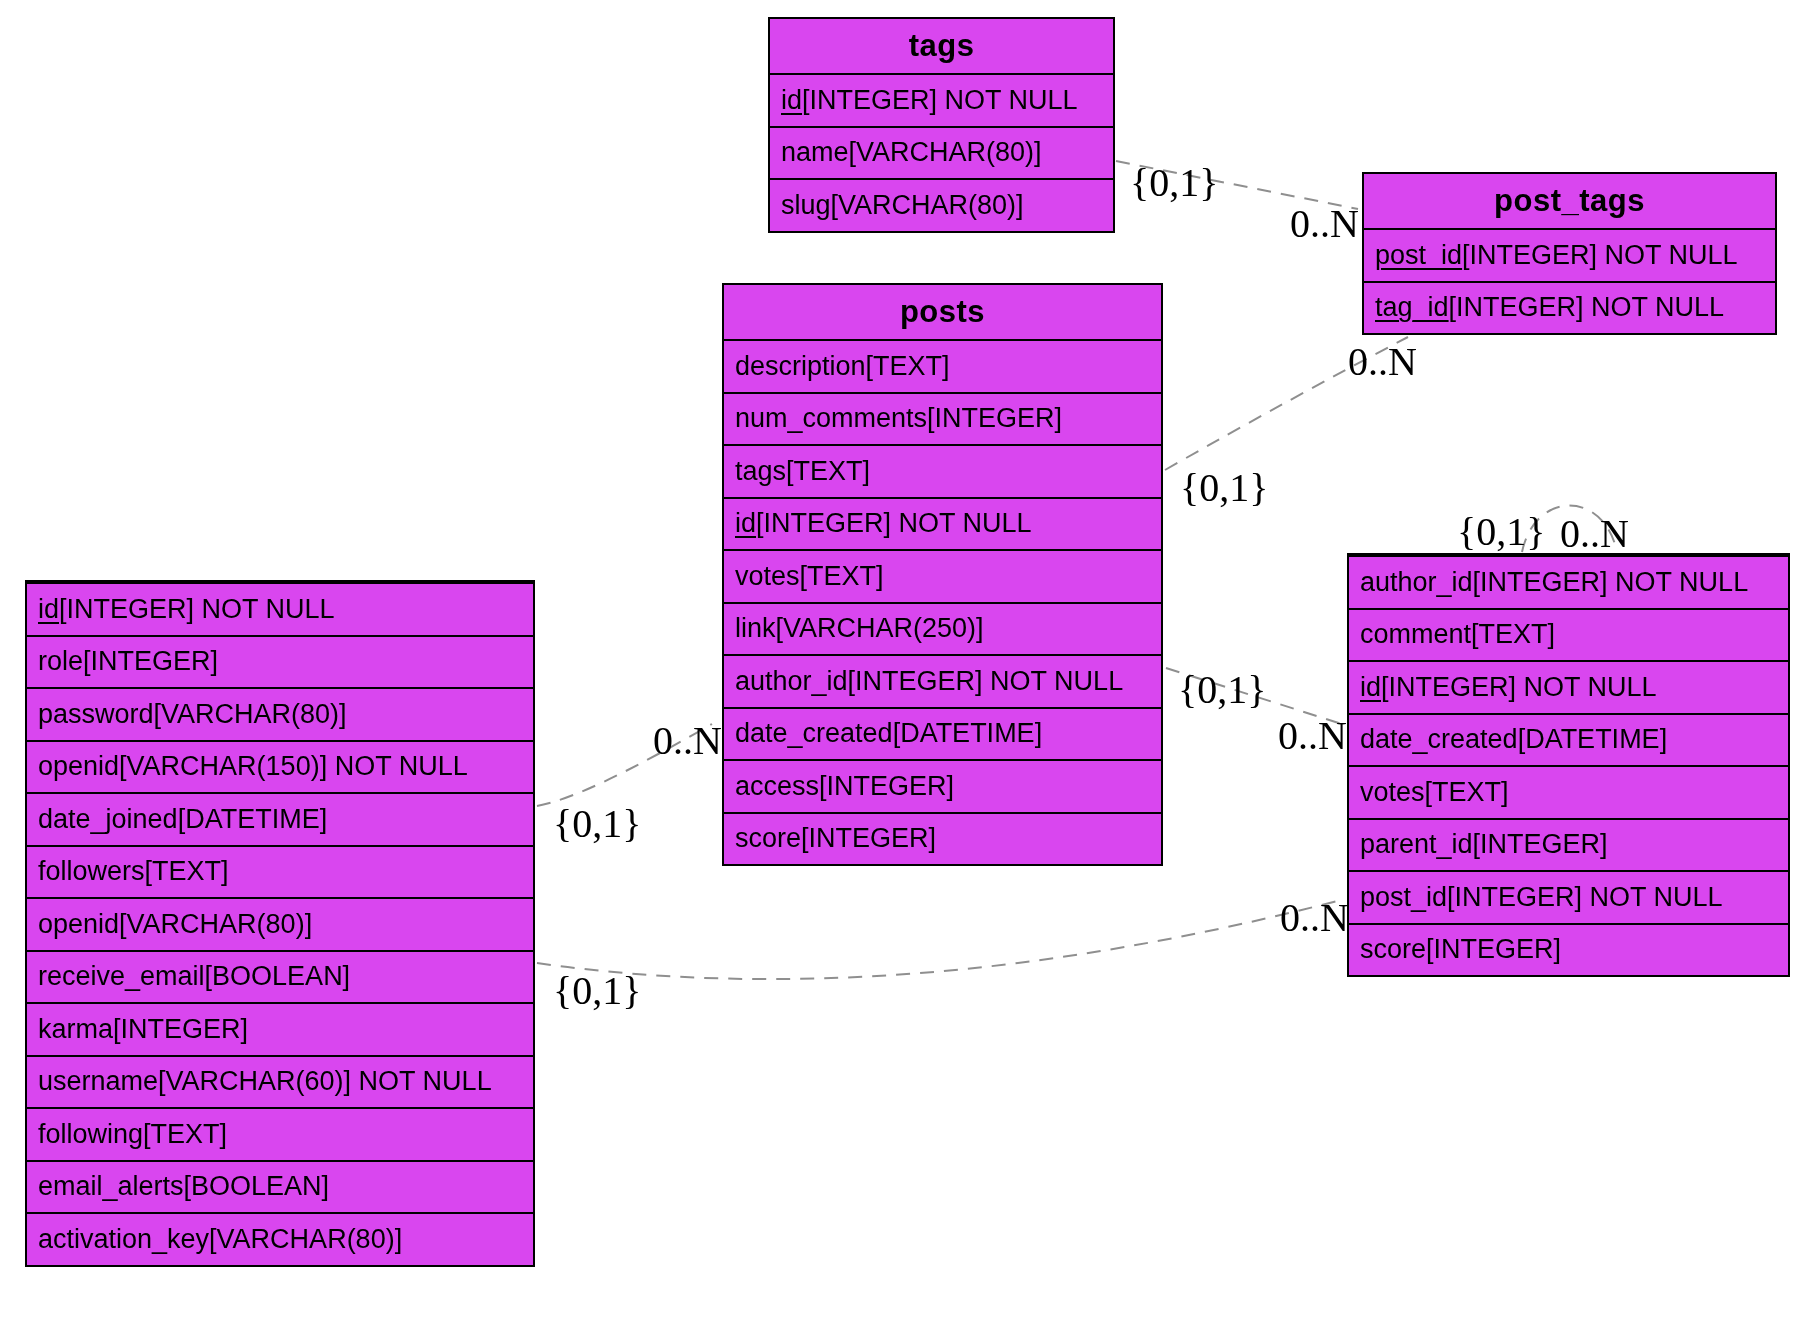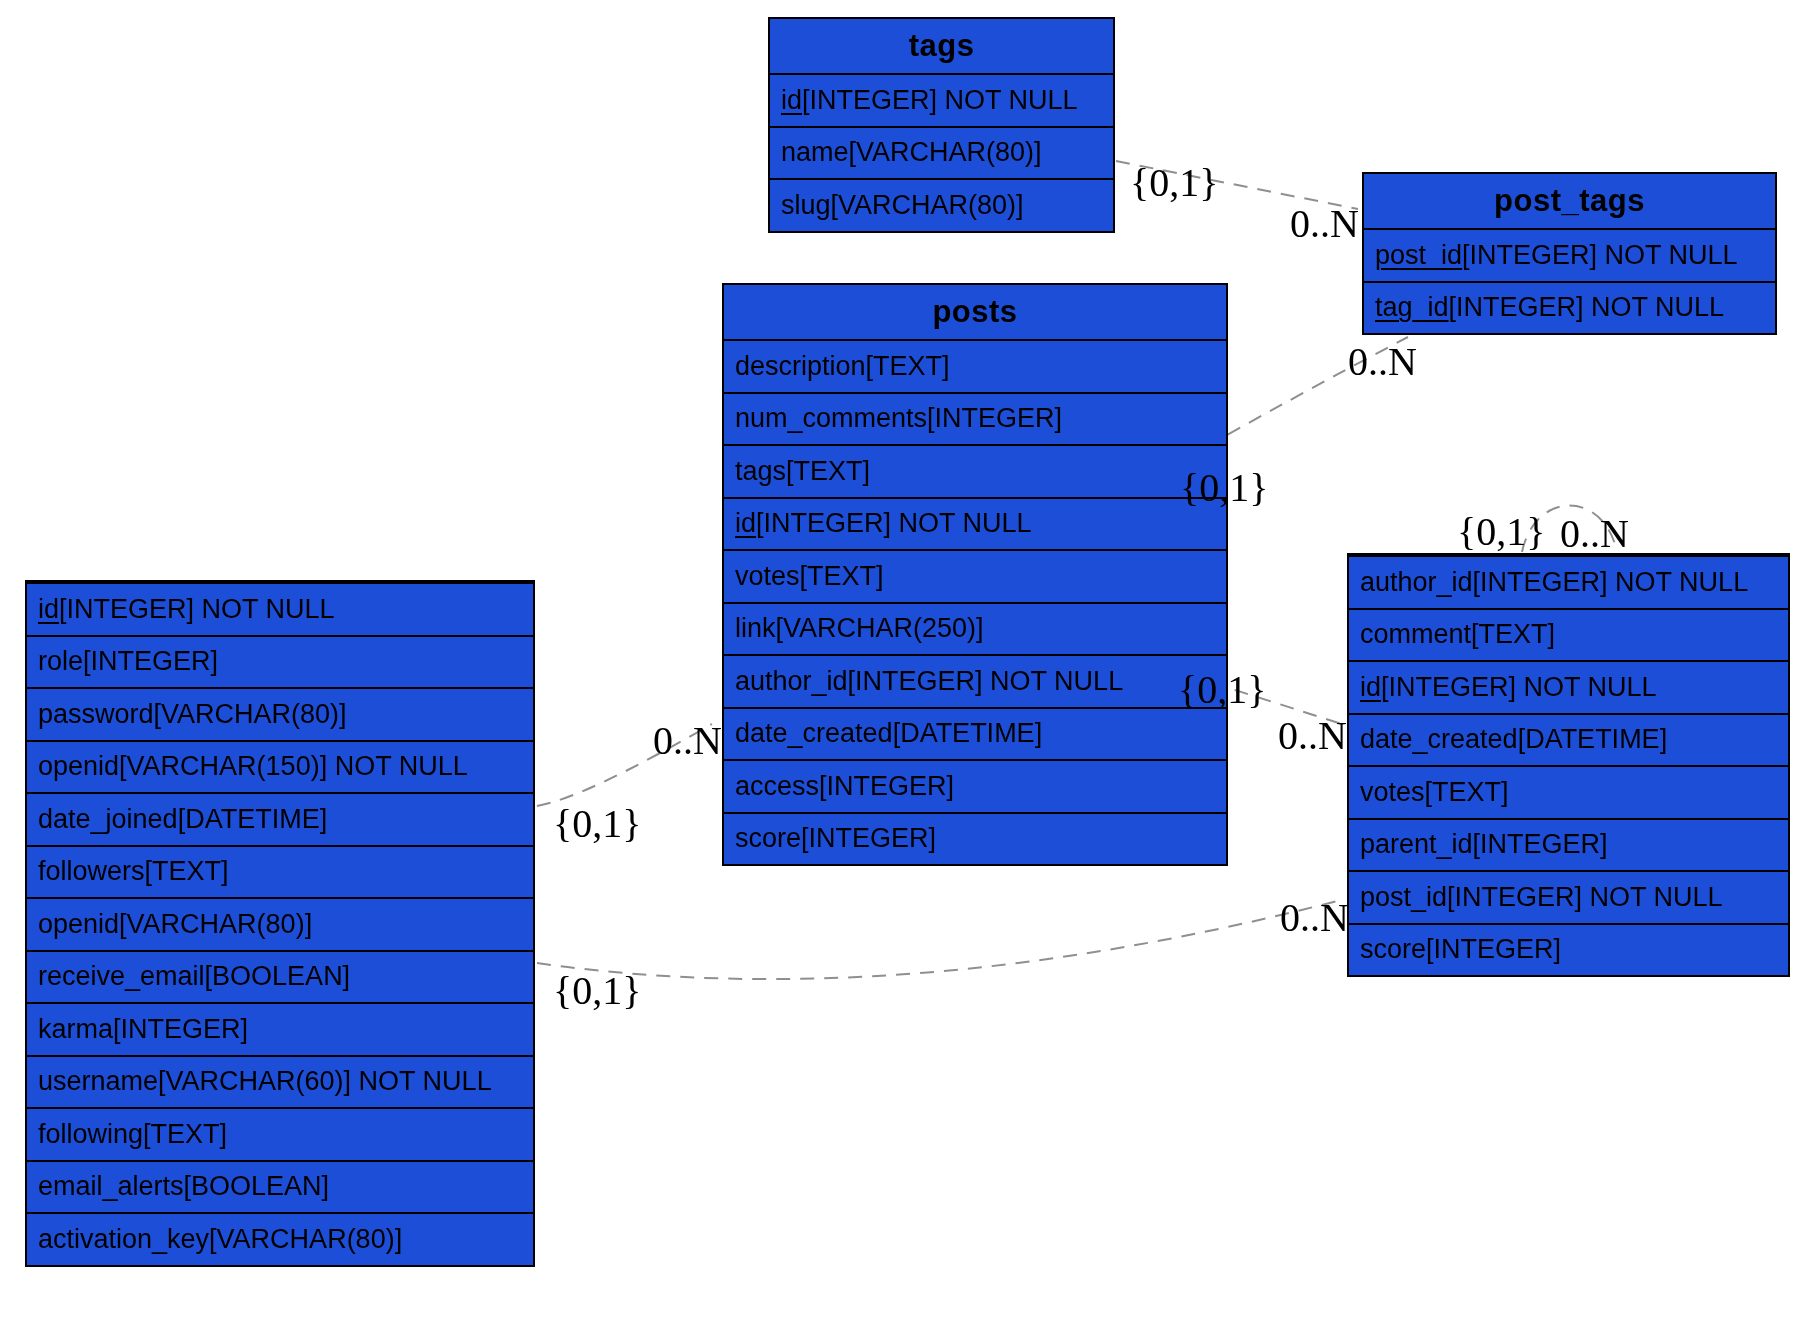--- a/index.html
+++ b/index.html
@@ -25,21 +25,21 @@
   }
   #wires path {
     fill: none;
     stroke: #8f8f8f;
     stroke-width: 2;
     stroke-dasharray: 14 10;
   }
   .entity {
     position: absolute;
     border: 2px solid #000000;
-    background: #1d4ed8;
+    background: #d946ef;
     box-sizing: border-box;
   }
   .entity .header {
     height: 54px;
     display: flex;
     align-items: center;
     justify-content: center;
     font-weight: bold;
     font-size: 31px;
     letter-spacing: 0.5px;
@@ -63,21 +63,21 @@
     position: absolute;
     font-family: "Liberation Serif", serif;
     font-size: 40px;
     line-height: 1;
     color: #000000;
     white-space: nowrap;
   }
   
   .ent-tags      { left: 768px;  top: 17px;  width: 347px; }
   .ent-post-tags { left: 1362px; top: 172px; width: 415px; text-align: right; }
-  .ent-posts     { left: 722px;  top: 283px; width: 506px; }
+  .ent-posts     { left: 722px;  top: 283px; width: 441px; }
   .ent-users     { left: 25px;   top: 580px; width: 510px; }
   .ent-comments  { left: 1347px; top: 553px; width: 443px; }
   
   .lbl-r0-from { left: 1130px; top: 163px; }
   .lbl-r0-to   { left: 1290px; top: 204px; }
   .lbl-r1-from { left: 1180px; top: 468px; }
   .lbl-r1-to   { left: 1348px; top: 342px; }
   .lbl-r2-from { left: 1178px; top: 670px; }
   .lbl-r2-to   { left: 1278px; top: 716px; }
   .lbl-r3-from { left: 553px;  top: 804px; }

